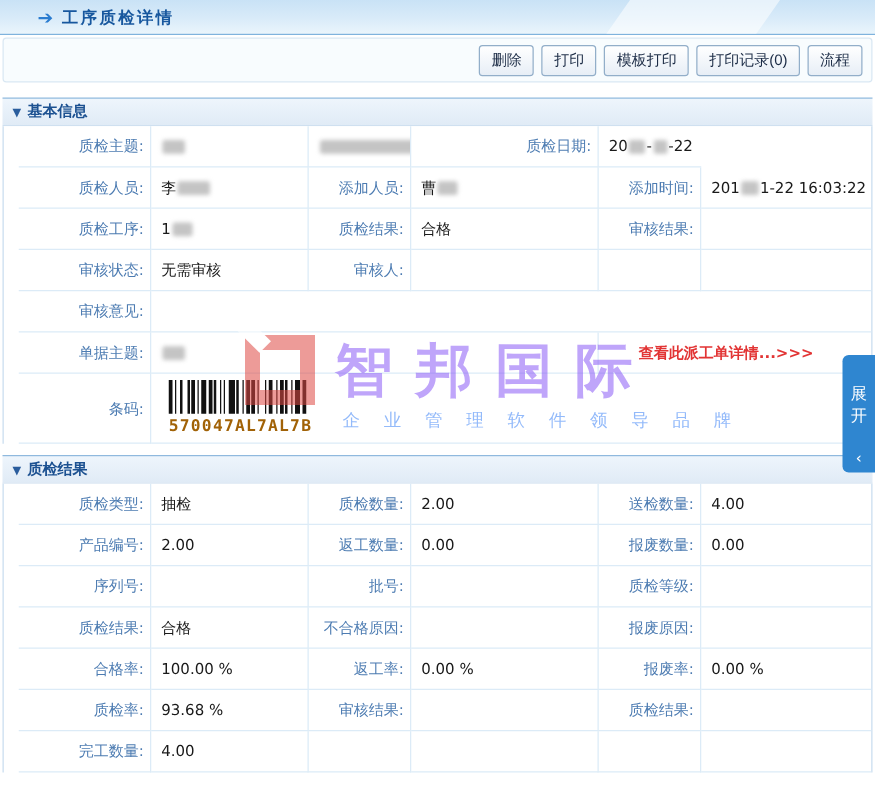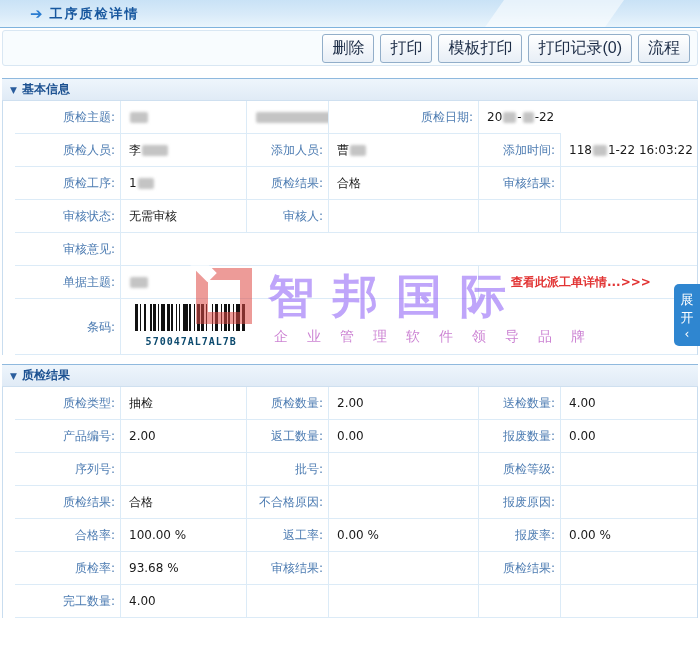--- a/index.html
+++ b/index.html
@@ -10,21 +10,21 @@
     background:linear-gradient(180deg,#c9e2f6 0%,#d9ebf9 55%,#eaf5fc 100%);
     display:flex; align-items:center; overflow:hidden; }
   .titlebar::after { content:""; position:absolute; right:90px; top:-10px; width:120px; height:60px;
     background:rgba(255,255,255,.55); transform:skewX(-35deg); }
   .title-arrow { color:#2a7cd0; font-weight:bold; font-size:15px; margin:0 7px 0 30px; }
   .title-text { color:#17579e; font-weight:bold; font-size:13px; letter-spacing:2px; }
   
   .toolbar { margin:2px 2px 0 2px; height:36px; background:#f8fcfe;
     border:1px solid #d9e7f3; border-radius:3px;
     display:flex; align-items:center; justify-content:flex-end; padding-right:7px; }
-  .btn { margin-left:6px; padding:3px 9px; font-size:16px; color:#1c2c46;
+  .btn { margin-left:6px; padding:3px 9px; font-size:12px; color:#1c2c46;
     background:linear-gradient(180deg,#ffffff,#e7eef6); border:1px solid #92aec9;
     border-radius:3px; cursor:pointer; white-space:nowrap; }
   
   .section-gap { height:12px; }
   .sec-head { margin:0 2px; height:23px; line-height:21px; padding-left:8px;
     background:linear-gradient(180deg,#eef5fc,#e0ebf6);
     border-top:1px solid #8fb9de; border-bottom:1px solid #cfe0f0;
     color:#1c5191; font-weight:bold; font-size:12px; }
   .sec-head .tri { font-size:9px; margin-right:5px; color:#2a5d9d; }
   
@@ -41,30 +41,30 @@
   .cell.tall { height:56px; line-height:56px; }
   .redact { display:inline-block; height:11px; background:#c4c4c4; border-radius:2px;
     filter:blur(1.5px); vertical-align:middle; margin:0 1px; }
   .link-red { color:#e23434; font-weight:bold; padding-left:32px; cursor:pointer; }
   
   .barcode-wrap { display:inline-block; margin:5px 0 0 6px; line-height:normal; vertical-align:top; }
   .bars { height:27px; font-size:0; white-space:nowrap; }
   .bars i { display:inline-block; height:27px; }
   .bars i.b { background:#111; }
   .bc-text { text-align:center; font-family:"DejaVu Sans Mono","Liberation Mono",monospace;
-    font-size:10px; font-weight:bold; color:#0c4a6e; letter-spacing:1px; line-height:16px; }
+    font-size:13px; font-weight:bold; color:#a16207; letter-spacing:1px; line-height:16px; }
   
   .watermark { position:absolute; left:196px; top:268px; width:450px; opacity:.55;
     pointer-events:none; z-index:5; }
   .wm-row { display:flex; align-items:center; }
   .wm-logo { position:relative; width:56px; height:56px; border:12px solid #df4a45; margin-right:16px; }
   .wm-logo::before { content:""; position:absolute; top:-18px; left:-18px; width:26px; height:13px;
     background:#fff; transform:rotate(45deg); }
   .wm-brand { font-size:46px; font-weight:bold; color:#8b5cf6; letter-spacing:18px; line-height:56px; }
-  .wm-slogan { margin-top:4px; padding-left:78px; font-size:14px; color:#a21caf; letter-spacing:19px;
+  .wm-slogan { margin-top:4px; padding-left:78px; font-size:14px; color:#3b82f6; letter-spacing:19px;
     white-space:nowrap; }
   
   .expand-tab { position:absolute; right:0; top:284px; width:26px; z-index:6;
     background:#2f86d0; border-radius:5px 0 0 5px; color:#fff; text-align:center;
     padding:7px 0 5px 0; cursor:pointer; }
   .expand-tab .ch { display:block; font-size:13px; line-height:18px; }
   .expand-tab .ar { display:block; font-size:12px; line-height:14px; }
 </style>
 </head>
 <body>
@@ -98,21 +98,21 @@
     <div class="cell vl"><span>20</span><span class="redact" style="width:13px"></span><span>-</span><span class="redact" style="width:11px"></span><span>-22</span></div>
   </div>
 
 
   <div class="trow">
     <div class="cell lb">质检人员:</div>
     <div class="cell vl"><span>李</span><span class="redact" style="width:26px"></span></div>
     <div class="cell lb">添加人员:</div>
     <div class="cell vl"><span>曹</span><span class="redact" style="width:16px"></span></div>
     <div class="cell lb">添加时间:</div>
-    <div class="cell vl"><span>118</span><span class="redact" style="width:14px"></span><span>1-22 16:03:22</span></div>
+    <div class="cell vl"><span>201</span><span class="redact" style="width:14px"></span><span>1-22 16:03:22</span></div>
   </div>
 
   <div class="trow">
     <div class="cell lb">质检工序:</div>
     <div class="cell vl"><span>1</span><span class="redact" style="width:16px"></span></div>
     <div class="cell lb">质检结果:</div>
     <div class="cell vl">合格</div>
     <div class="cell lb">审核结果:</div>
     <div class="cell vl"></div>
   </div>
@@ -215,15 +215,15 @@
 
 <div class="watermark">
   <div class="wm-row">
     <div class="wm-logo"></div>
     <div class="wm-brand">智邦国际</div>
   </div>
   <div class="wm-slogan">企业管理软件领导品牌</div>
 </div>
 
 <div class="expand-tab">
-  <span class="ch" style="width:14px;margin:0 auto;word-break:break-all;">展开</span>
+  <span class="ch" style="width:14px;margin:16px auto;word-break:break-all;">展开</span>
   <span class="ar">‹</span>
 </div>
 
 </body></html>

